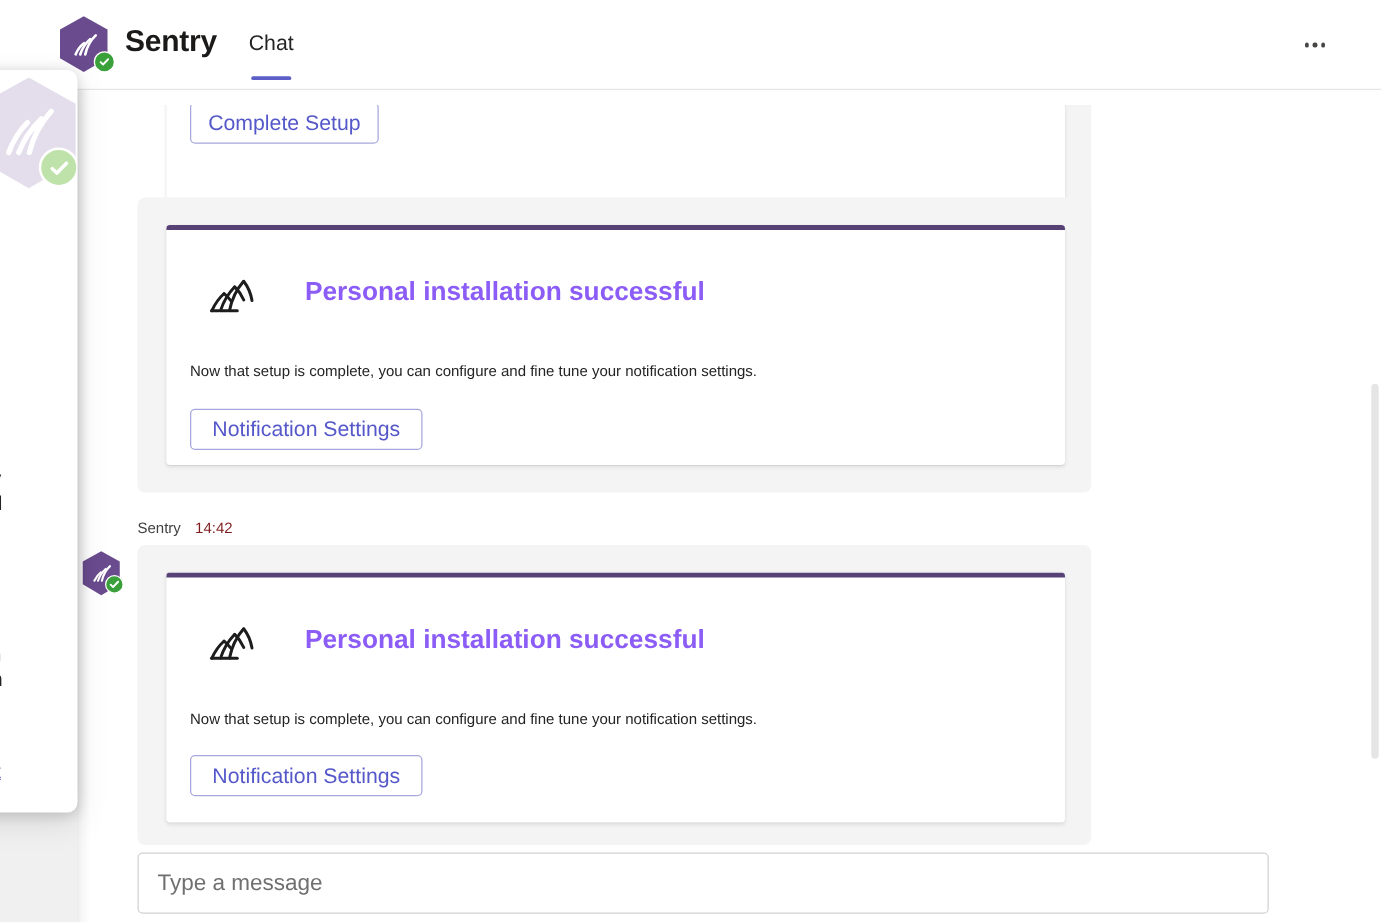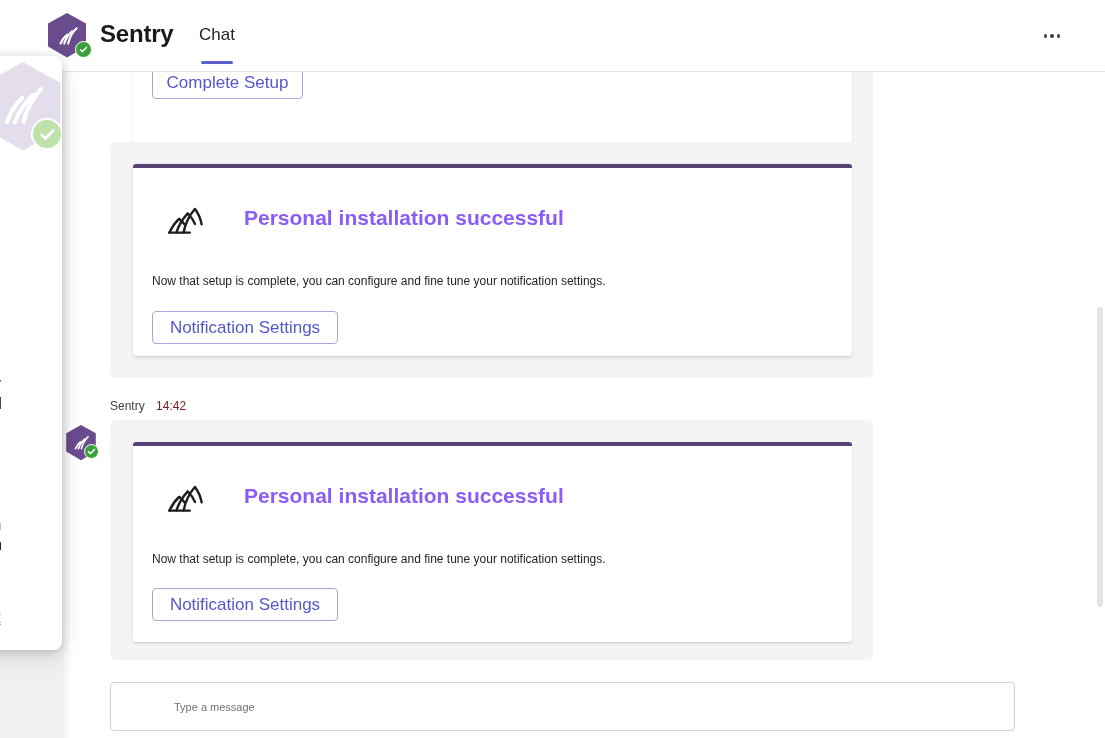--- a/index.html
+++ b/index.html
@@ -102,21 +102,21 @@
   }
   .overflow-menu span {
     width: 3.5px; height: 3.5px;
     border-radius: 50%;
     background: #484644;
   }
 
   
   .chat-area {
     position: absolute;
-    left: 0; top: 68px;
+    left: 0; top: 84px;
     width: 1105px;
     height: 605px;
     background: #ffffff;
     overflow: hidden;
   }
 
   .msg-group {
     position: relative;
   }
 
@@ -208,23 +208,22 @@
     height: 49px;
     border: 1px solid #d1d1d1;
     border-radius: 4px;
     background: #ffffff;
     display: flex;
     align-items: center;
     padding-left: 15px;
     cursor: text;
   }
   .compose-placeholder {
-    font-size: 11px;
+    font-size: 18px;
     color: #707070;
-    margin-left: 48px;
   }
 
   
   .left-overlay {
     position: absolute;
     left: -235px; top: 56px;
     width: 297px;
     height: 594px;
     background: #ffffff;
     border-radius: 8px;

